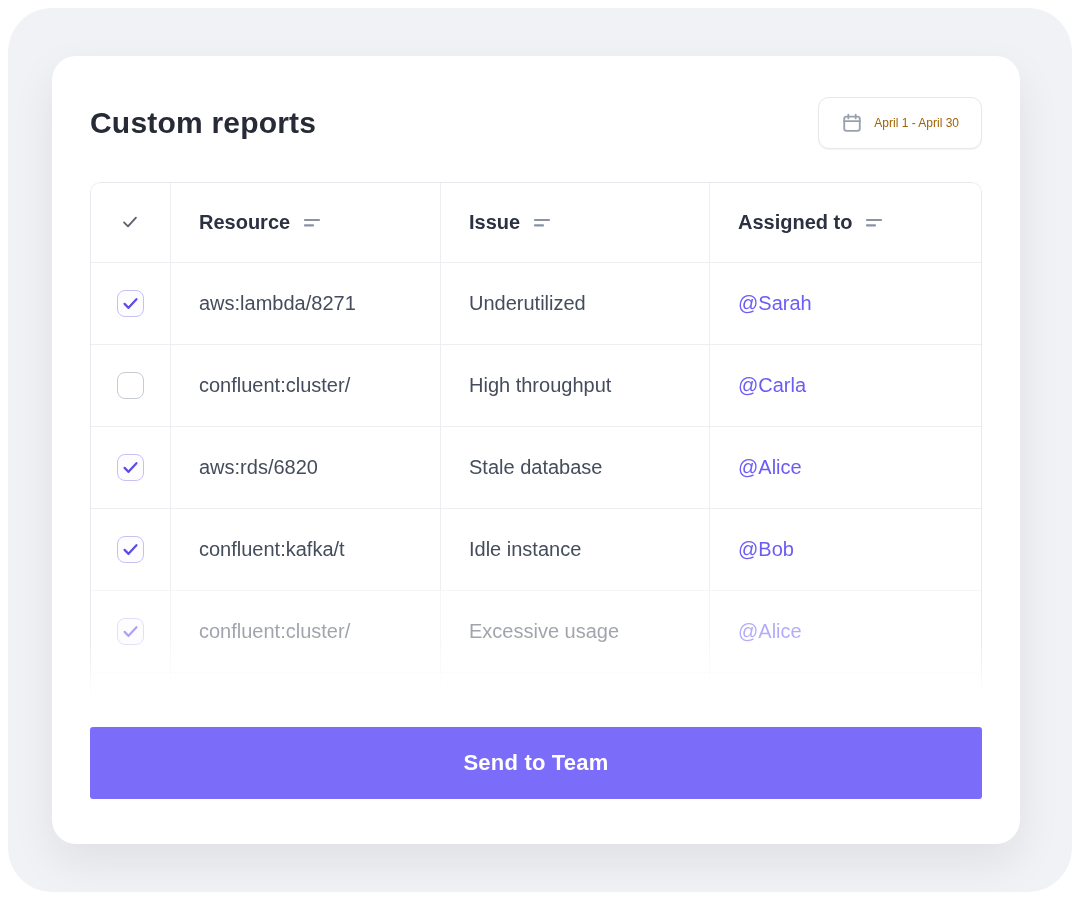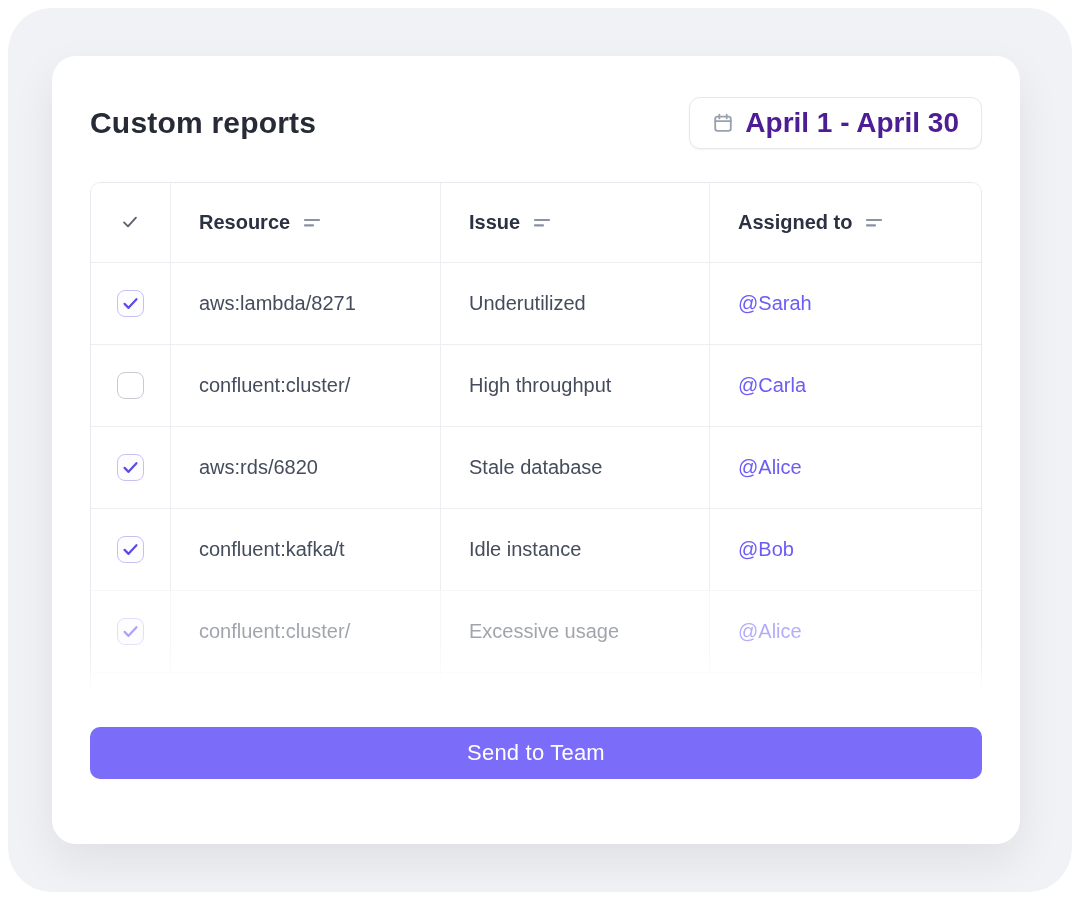--- a/index.html
+++ b/index.html
@@ -23,21 +23,21 @@
   }
   .title{
     font-size:30px;font-weight:700;color:#262b35;letter-spacing:.2px;margin:0;
   }
   .date-chip{
     display:flex;align-items:center;gap:11px;height:52px;padding:0 22px;
     background:#ffffff;border:1px solid #e6e8ec;border-radius:11px;
     box-shadow:0 1px 2px rgba(16,24,40,.05);cursor:pointer;
   }
   .date-chip span{
-    font-size:28px;font-weight:700;color:#4c1d95;white-space:nowrap;
+    font-size:12px;font-weight:400;color:#a16207;white-space:nowrap;
   }
   
   .table-wrap{
     position:relative;margin-top:33px;height:530px;border-radius:10px;
     overflow:hidden;background:#fff;
   }
   .table-wrap::before{
     content:"";position:absolute;inset:0;border:1px solid #e7e9ee;
     border-radius:10px;pointer-events:none;z-index:3;
   }
@@ -65,24 +65,24 @@
   .checkbox{
     width:27px;height:27px;border-radius:8px;background:#ffffff;
     border:1.6px solid #c6cbd4;box-sizing:border-box;cursor:pointer;
     display:flex;align-items:center;justify-content:center;
   }
   .checkbox.checked{border-color:#c7c1f3;background:#fdfdff;}
   .trow.muted{opacity:.5;}
   .trow.ghost{opacity:.35;border-top-color:#eceef2;}
   
   .send-btn{
-    display:block;width:892px;height:52px;margin-top:15px;border:none;
-    border-radius:10px;background:#7c6cfa;color:#ffffff;
+    display:block;width:892px;height:72px;margin-top:15px;border:none;
+    border-radius:3px;background:#7c6cfa;color:#ffffff;
     font-family:"Liberation Sans","DejaVu Sans",sans-serif;
-    font-size:22px;font-weight:400;letter-spacing:.2px;cursor:pointer;
+    font-size:22px;font-weight:700;letter-spacing:.2px;cursor:pointer;
   }
 </style>
 </head>
 <body>
 
 <div class="frame"></div>
 
 <div class="card">
 
   <div class="card-header">

